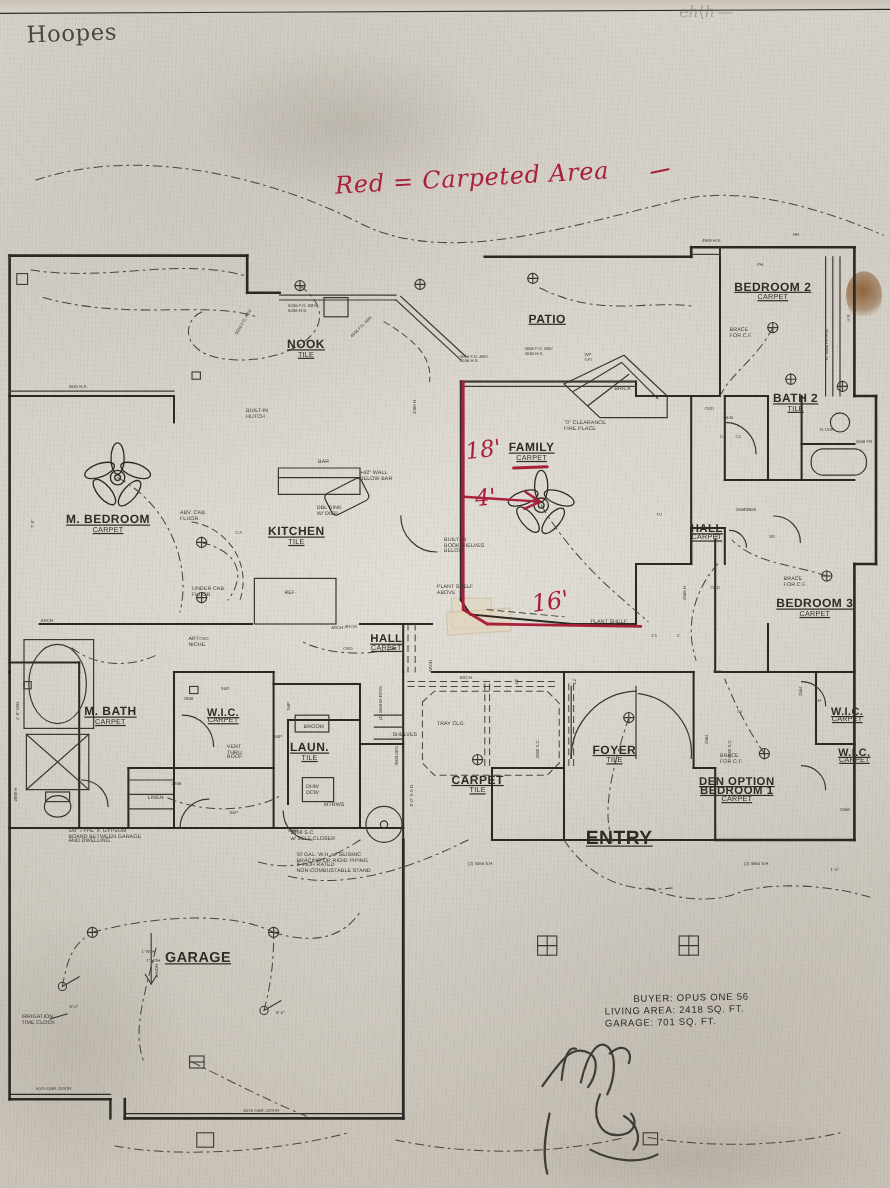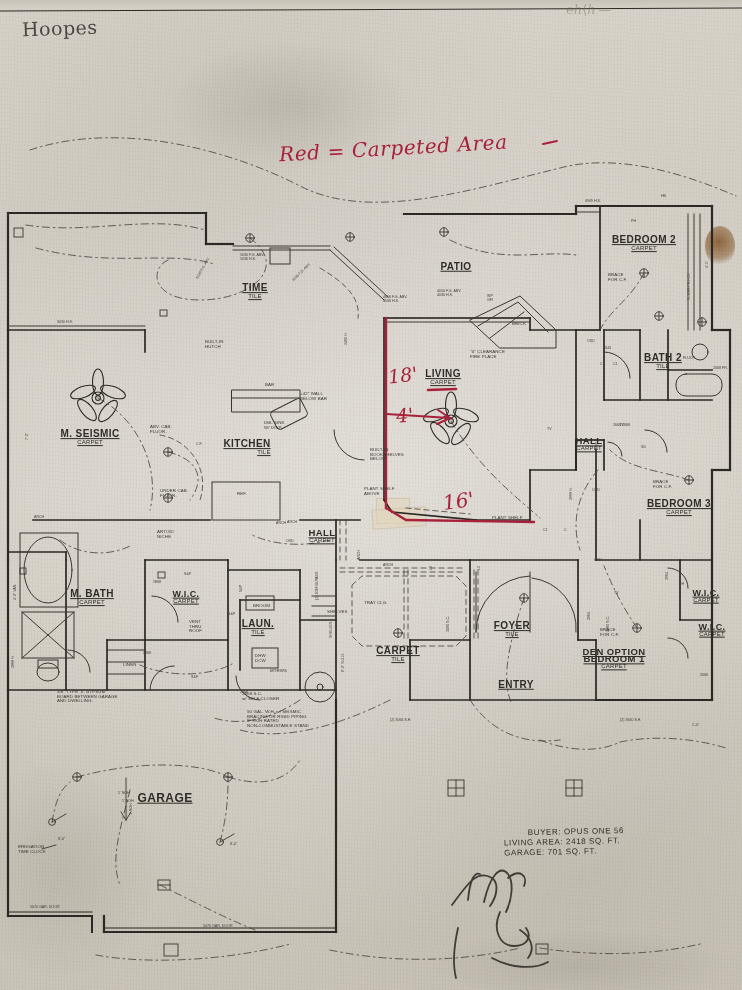--- a/index.html
+++ b/index.html
@@ -414,21 +414,21 @@
         <path d="M0 554 L 742 554" opacity=".0"></path>
       </g>
     </g>
   </svg>
 
   <div id="rooms">
       <div class="t room" style="left: 644px; top: 243px; font-size: 10px; transform: translate(-50%, -50%);">
         <span class="nm">BEDROOM 2</span>
         <span class="fin">CARPET</span>
       </div>
-      <div class="t room" style="left: 663px; top: 361px; font-size: 10px; transform: translate(-50%, -50%);">
+      <div class="t room" style="left: 663px; top: 336px; font-size: 10px; transform: translate(-50%, -50%);">
         <span class="nm">BATH 2</span>
         <span class="fin">TILE</span>
       </div>
       <div class="t room" style="left: 679px; top: 507px; font-size: 10px; transform: translate(-50%, -50%);">
         <span class="nm">BEDROOM 3</span>
         <span class="fin">CARPET</span>
       </div>
       <div class="t room" style="left: 614px; top: 652px; font-size: 9.5px; transform: translate(-50%, -50%);">
         <span class="nm">DEN OPTION</span>
       </div>
@@ -446,36 +446,36 @@
       </div>
       <div class="t room" style="left: 589px; top: 444px; font-size: 9.5px; transform: translate(-50%, -50%);">
         <span class="nm">HALL</span>
         <span class="fin">CARPET</span>
       </div>
       <div class="t room" style="left: 322px; top: 536px; font-size: 9.5px; transform: translate(-50%, -50%);">
         <span class="nm">HALL</span>
         <span class="fin">CARPET</span>
       </div>
       <div class="t room" style="left: 443px; top: 377px; font-size: 10px; transform: translate(-50%, -50%);">
-        <span class="nm">LIVING</span>
+        <span class="nm">FAMILY</span>
         <span class="fin">CARPET</span>
       </div>
       <div class="t room" style="left: 255px; top: 291px; font-size: 10px; transform: translate(-50%, -50%);">
-        <span class="nm">TIME</span>
+        <span class="nm">NOOK</span>
         <span class="fin">TILE</span>
       </div>
-      <div class="t room" style="left: 247px; top: 447px; font-size: 10px; transform: translate(-50%, -50%); text-align: right;">
+      <div class="t room" style="left: 247px; top: 447px; font-size: 10px; transform: translate(-50%, -50%);">
         <span class="nm">KITCHEN</span>
         <span class="fin">TILE</span>
       </div>
       <div class="t room" style="left: 456px; top: 267px; font-size: 10px; transform: translate(-50%, -50%);">
         <span class="nm">PATIO</span>
       </div>
       <div class="t room" style="left: 90px; top: 437px; font-size: 10px; transform: translate(-50%, -50%);">
-        <span class="nm">M. SEISMIC</span>
+        <span class="nm">M. BEDROOM</span>
         <span class="fin">CARPET</span>
       </div>
       <div class="t room" style="left: 92px; top: 597px; font-size: 10px; transform: translate(-50%, -50%);">
         <span class="nm">M. BATH</span>
         <span class="fin">CARPET</span>
       </div>
       <div class="t room" style="left: 186px; top: 597px; font-size: 9px; transform: translate(-50%, -50%);">
         <span class="nm">W.I.C.</span>
         <span class="fin">CARPET</span>
       </div>
@@ -484,21 +484,21 @@
         <span class="fin">TILE</span>
       </div>
       <div class="t room" style="left: 398px; top: 654px; font-size: 10px; transform: translate(-50%, -50%);">
         <span class="nm">CARPET</span>
         <span class="fin">TILE</span>
       </div>
       <div class="t room" style="left: 512px; top: 629px; font-size: 10px; transform: translate(-50%, -50%);">
         <span class="nm">FOYER</span>
         <span class="fin">TILE</span>
       </div>
-      <div class="t room" style="left: 516px; top: 685px; font-size: 10px; transform: translate(-50%, -50%);">
+      <div class="t room" style="left: 516px; top: 700px; font-size: 16px; transform: translate(-50%, -50%);">
         <span class="nm">ENTRY</span>
       </div>
       <div class="t room" style="left: 165px; top: 798px; font-size: 12px; transform: translate(-50%, -50%);">
         <span class="nm">GARAGE</span>
       </div>
     </div>
 
   <div id="notes">
       <div class="t tiny" style="left: 57px; top: 690px; white-space: pre; font-size: 4.4px;">5/8" TYPE 'X' GYPSUM
 BOARD BETWEEN GARAGE

